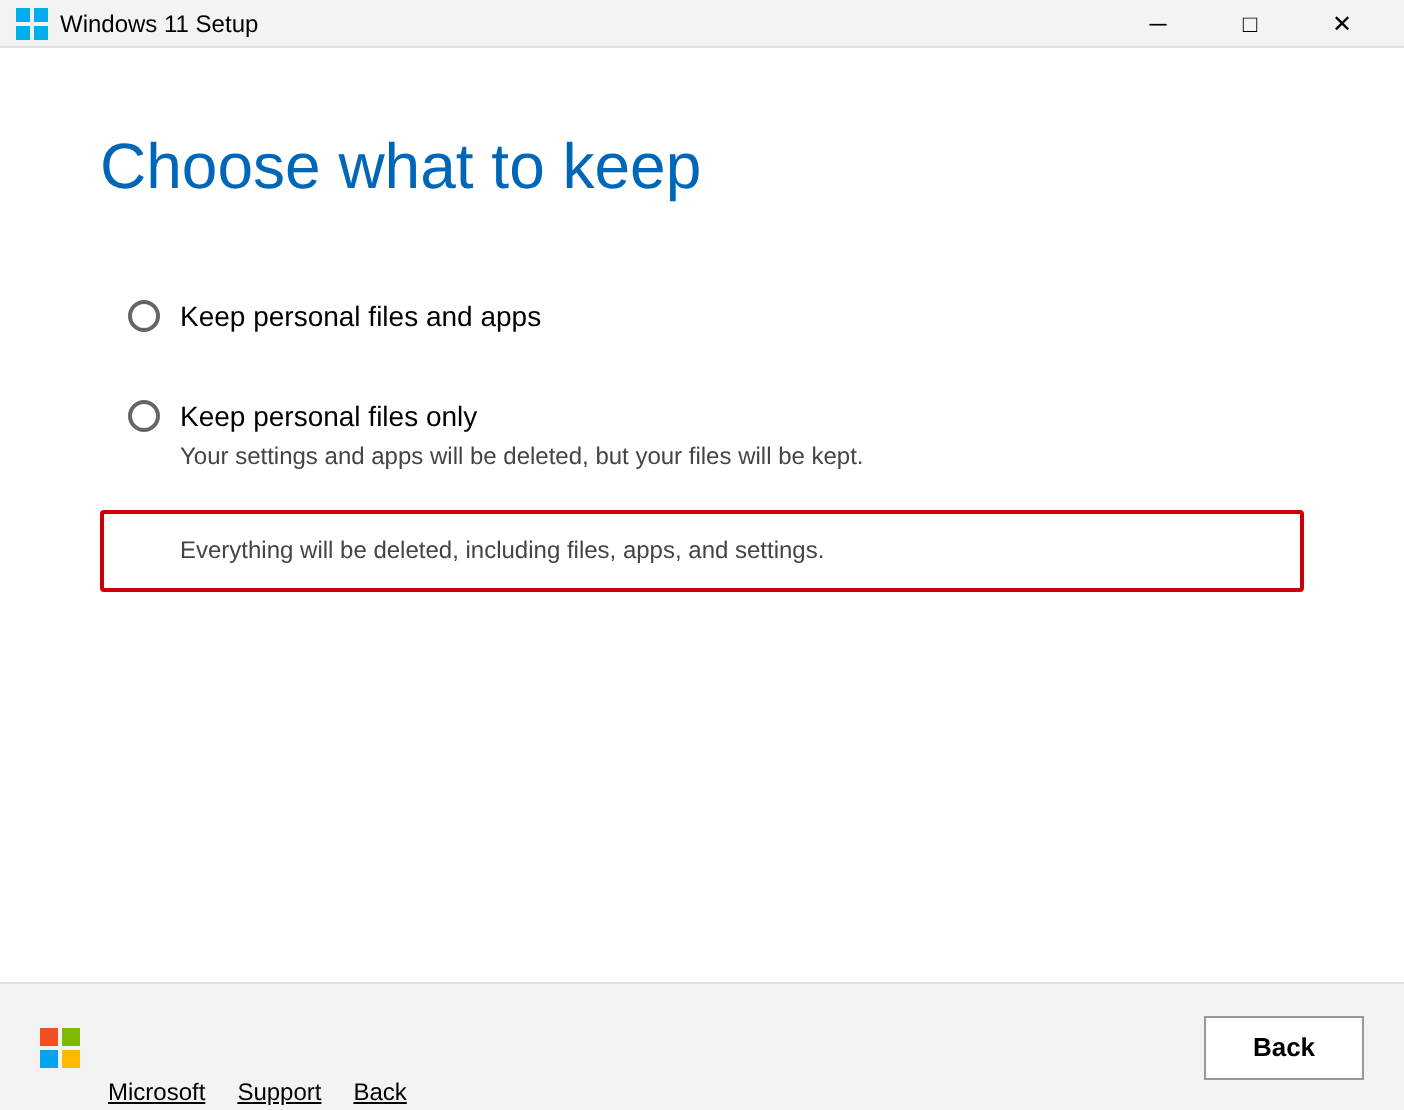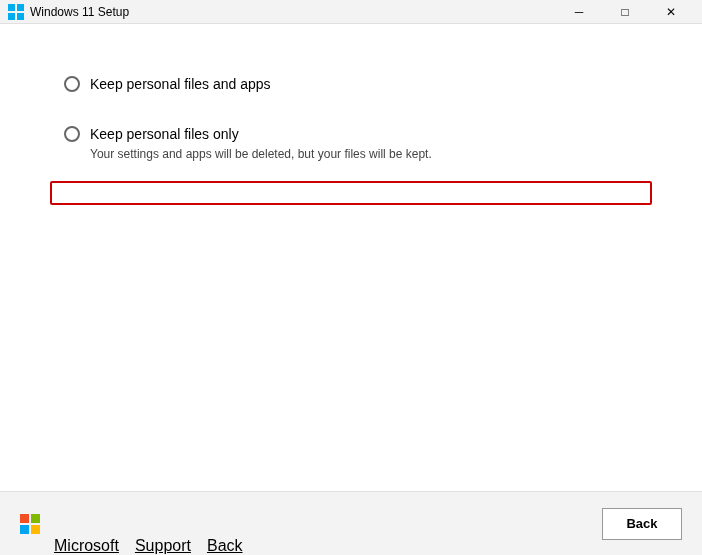--- a/index.html
+++ b/index.html
@@ -158,21 +158,21 @@
       display: block;
       width: 9px;
       height: 9px;
     }
     .ms-red { background: #f25022; }
     .ms-green { background: #7fba00; }
     .ms-blue { background: #00a4ef; }
     .ms-yellow { background: #ffb900; }
 
     .footer-link {
-      font-size: 16px;
+      font-size: 12px;
       color: #000;
       text-decoration: underline;
       cursor: pointer;
       margin-right: 16px;
       margin-top: 44px;
     }
 
     .footer-spacer { flex: 1; }
 
     .footer-btn {
@@ -208,39 +208,41 @@
   </div>
   <span class="title-bar-text">Windows 11 Setup</span>
   <div class="title-bar-controls">
     <button class="title-bar-btn">─</button>
     <button class="title-bar-btn">□</button>
     <button class="title-bar-btn close">✕</button>
   </div>
 </div>
 
 <div class="main-content">
+  <h1 class="page-heading">Choose what to keep</h1>
 
   <div class="options-list">
 
     <div class="option-item">
       <div class="option-header">
         <div class="radio-circle"></div>
         <span class="option-label">Keep personal files and apps</span>
       </div>
     </div>
 
     <div class="option-item">
       <div class="option-header">
         <div class="radio-circle"></div>
         <span class="option-label">Keep personal files only</span>
       </div>
       <div class="option-desc">Your settings and apps will be deleted, but your files will be kept.</div>
     </div>
 
     <div class="option-item selected">
+      <div class="option-desc">Everything will be deleted, including files, apps, and settings.</div>
     </div>
 
   </div>
 
   <div class="spacer"></div>
 </div>
 
 <div class="footer">
   <div class="ms-logo">
     <div class="ms-logo-grid">

